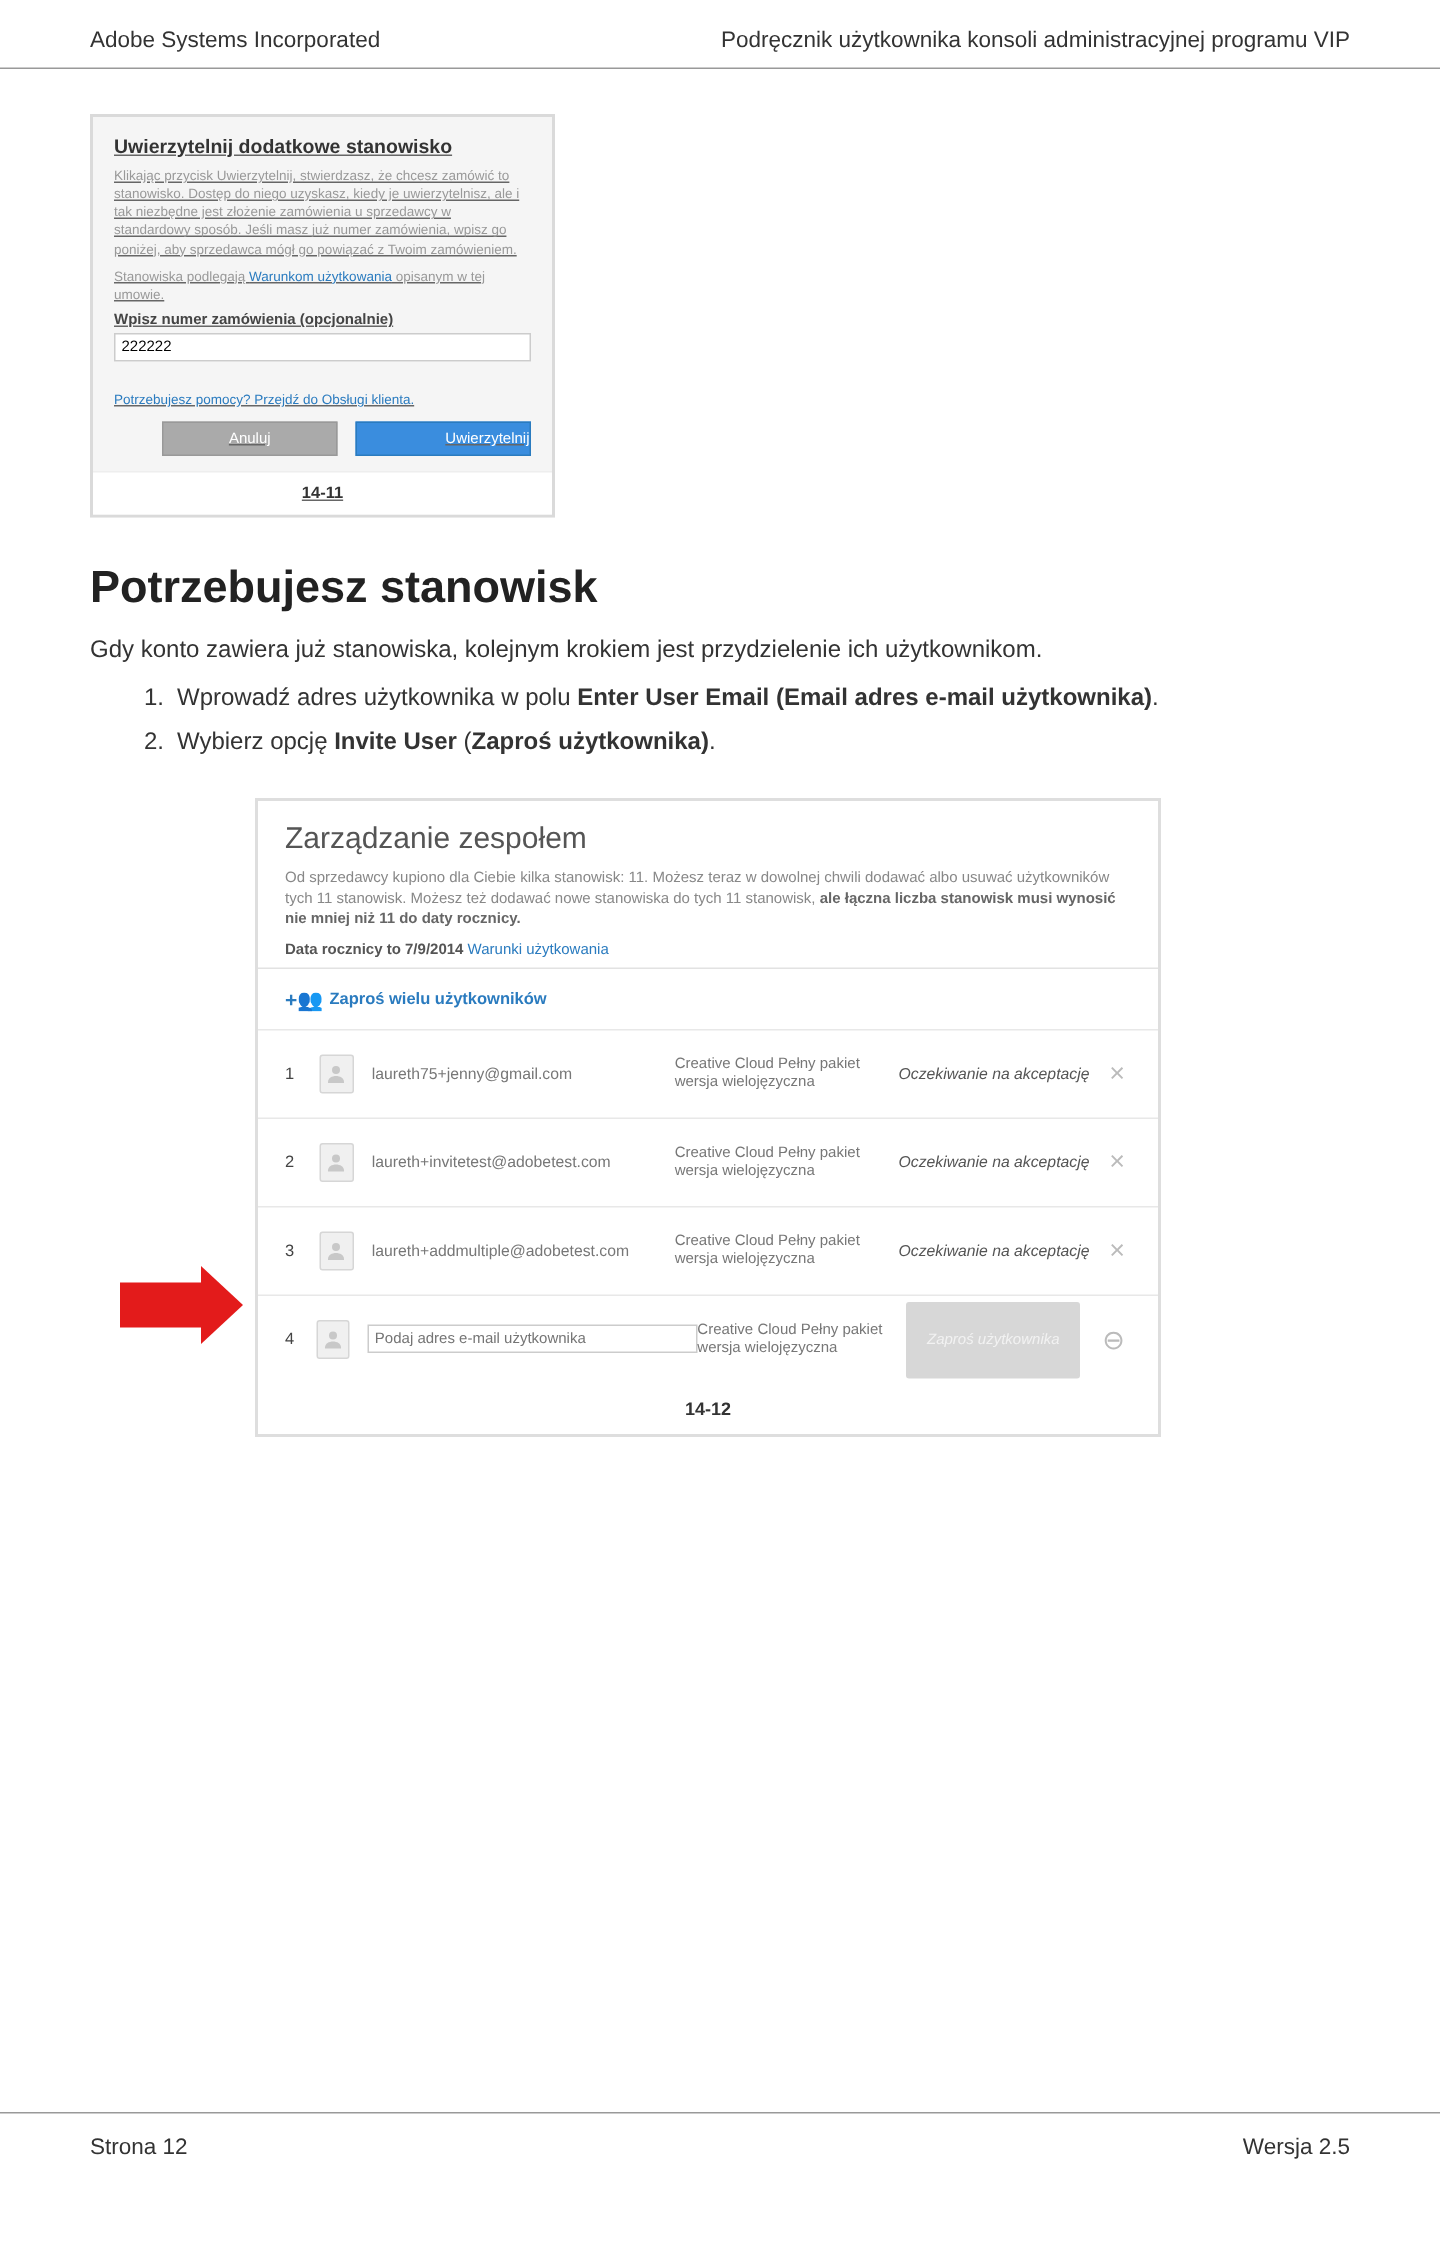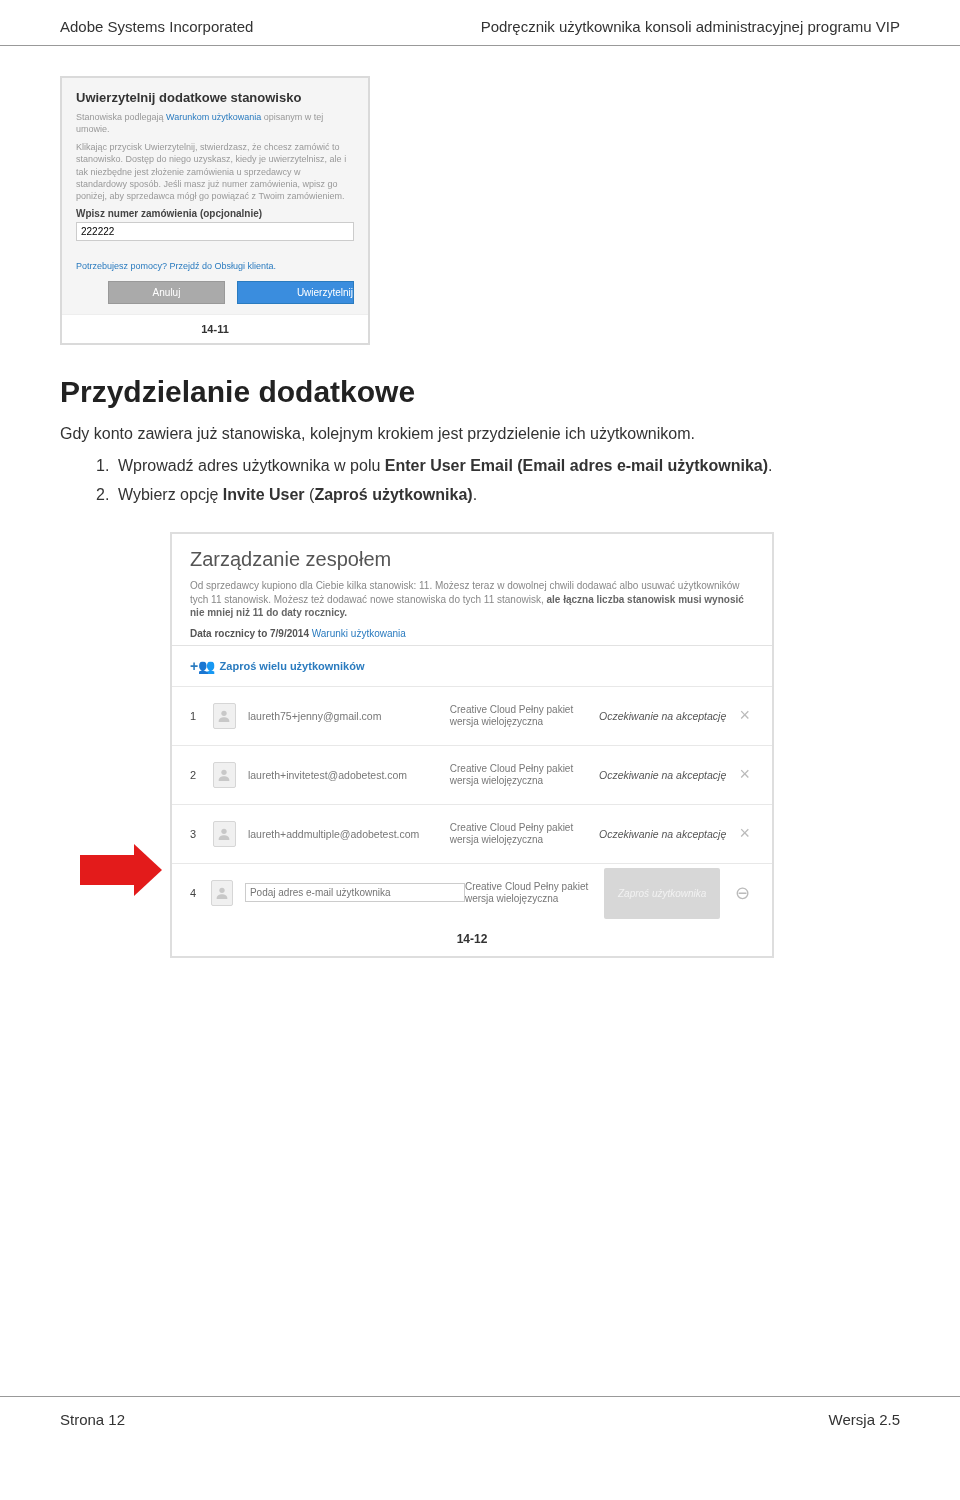--- a/index.html
+++ b/index.html
@@ -14,36 +14,37 @@
   .doc-header {
     display: flex;
     justify-content: space-between;
     padding: 18px 60px 10px 60px;
     border-bottom: 1px solid #999;
     font-size: 15px;
     color: #333;
   }
   .doc-footer {
     position: absolute;
-    bottom: 12px;
+    bottom: 0;
     left: 0; right: 0;
     display: flex;
     justify-content: space-between;
     padding: 14px 60px 60px 60px;
     border-top: 1px solid #999;
     font-size: 15px;
   }
   
   .dialog-box {
     margin: 30px 0 0 60px;
     width: 310px;
     border: 2px solid #dadada;
     background: #f8f8f8;
     font-size: 10px;
     color: #666;
+    text-decoration: underline;
   }
   .dialog-inner { background: #f5f5f5; padding: 12px 14px 10px 14px; }
   .dialog-title { font-weight: bold; color: #333; font-size: 13px; margin-bottom: 6px; }
   .dialog-p { line-height: 1.35; margin-bottom: 6px; color: #999; font-size: 9px; }
   .dialog-p .link { color: #2a7bbf; }
   .dialog-label { font-weight: bold; color: #444; font-size: 10px; margin: 6px 0 3px 0; }
   .dialog-input { width: 100%; border: 1px solid #ccc; padding: 3px 4px; font-size: 10px; background:#fff; }
   .dialog-help { color: #2a7bbf; font-size: 9px; margin-top: 20px; }
   .dialog-btns { display: flex; gap: 12px; margin-top: 10px; margin-left: 32px; }
   .btn-gray { flex:1; background:#aaa; color:#fff; text-align:center; padding:5px 0; font-size:10px; border:1px solid #999;}
@@ -96,37 +97,37 @@
 <body>
 
 <div class="doc-header">
   <span>Adobe Systems Incorporated</span>
   <span>Podręcznik użytkownika konsoli administracyjnej programu VIP</span>
 </div>
 
 <div class="dialog-box">
   <div class="dialog-inner">
     <div class="dialog-title">Uwierzytelnij dodatkowe stanowisko</div>
+    <div class="dialog-p">Klikając przycisk Uwierzytelnij, stwierdzasz, że chcesz zamówić to stanowisko. Dostęp do niego uzyskasz, kiedy je uwierzytelnisz, ale i tak niezbędne jest złożenie zamówienia u sprzedawcy w standardowy sposób. Jeśli masz już numer zamówienia, wpisz go poniżej, aby sprzedawca mógł go powiązać z Twoim zamówieniem.</div>
     <div class="dialog-p">
       <span>Stanowiska podlegają </span><span class="link">Warunkom użytkowania</span><span> opisanym w tej umowie.</span>
     </div>
-    <div class="dialog-p">Klikając przycisk Uwierzytelnij, stwierdzasz, że chcesz zamówić to stanowisko. Dostęp do niego uzyskasz, kiedy je uwierzytelnisz, ale i tak niezbędne jest złożenie zamówienia u sprzedawcy w standardowy sposób. Jeśli masz już numer zamówienia, wpisz go poniżej, aby sprzedawca mógł go powiązać z Twoim zamówieniem.</div>
     <div class="dialog-label">Wpisz numer zamówienia (opcjonalnie)</div>
     <input class="dialog-input" value="222222" style="">
     <div class="dialog-help">Potrzebujesz pomocy? Przejdź do Obsługi klienta.</div>
     <div class="dialog-btns">
       <div class="btn-gray">Anuluj</div>
       <div class="btn-blue">Uwierzytelnij</div>
     </div>
   </div>
   <div class="dialog-caption">14-11</div>
 </div>
 
 <div class="main">
-  <div class="h1">Przydzielanie dodatkowe</div>
+  <div class="h1">Potrzebujesz stanowisk</div>
   <div class="body-p">Gdy konto zawiera już stanowiska, kolejnym krokiem jest przydzielenie ich użytkownikom.</div>
   <div class="ol-li">
     <span class="num">1.</span><span>Wprowadź adres użytkownika w polu </span><span class="bold">Enter User Email (Email adres e-mail użytkownika)</span><span>.</span>
   </div>
   <div class="ol-li">
     <span class="num">2.</span><span>Wybierz opcję </span><span class="bold">Invite User</span><span> (</span><span class="bold">Zaproś użytkownika)</span><span>.</span>
   </div>
 
   <div class="team-wrap">
     <div class="arrow-container">

